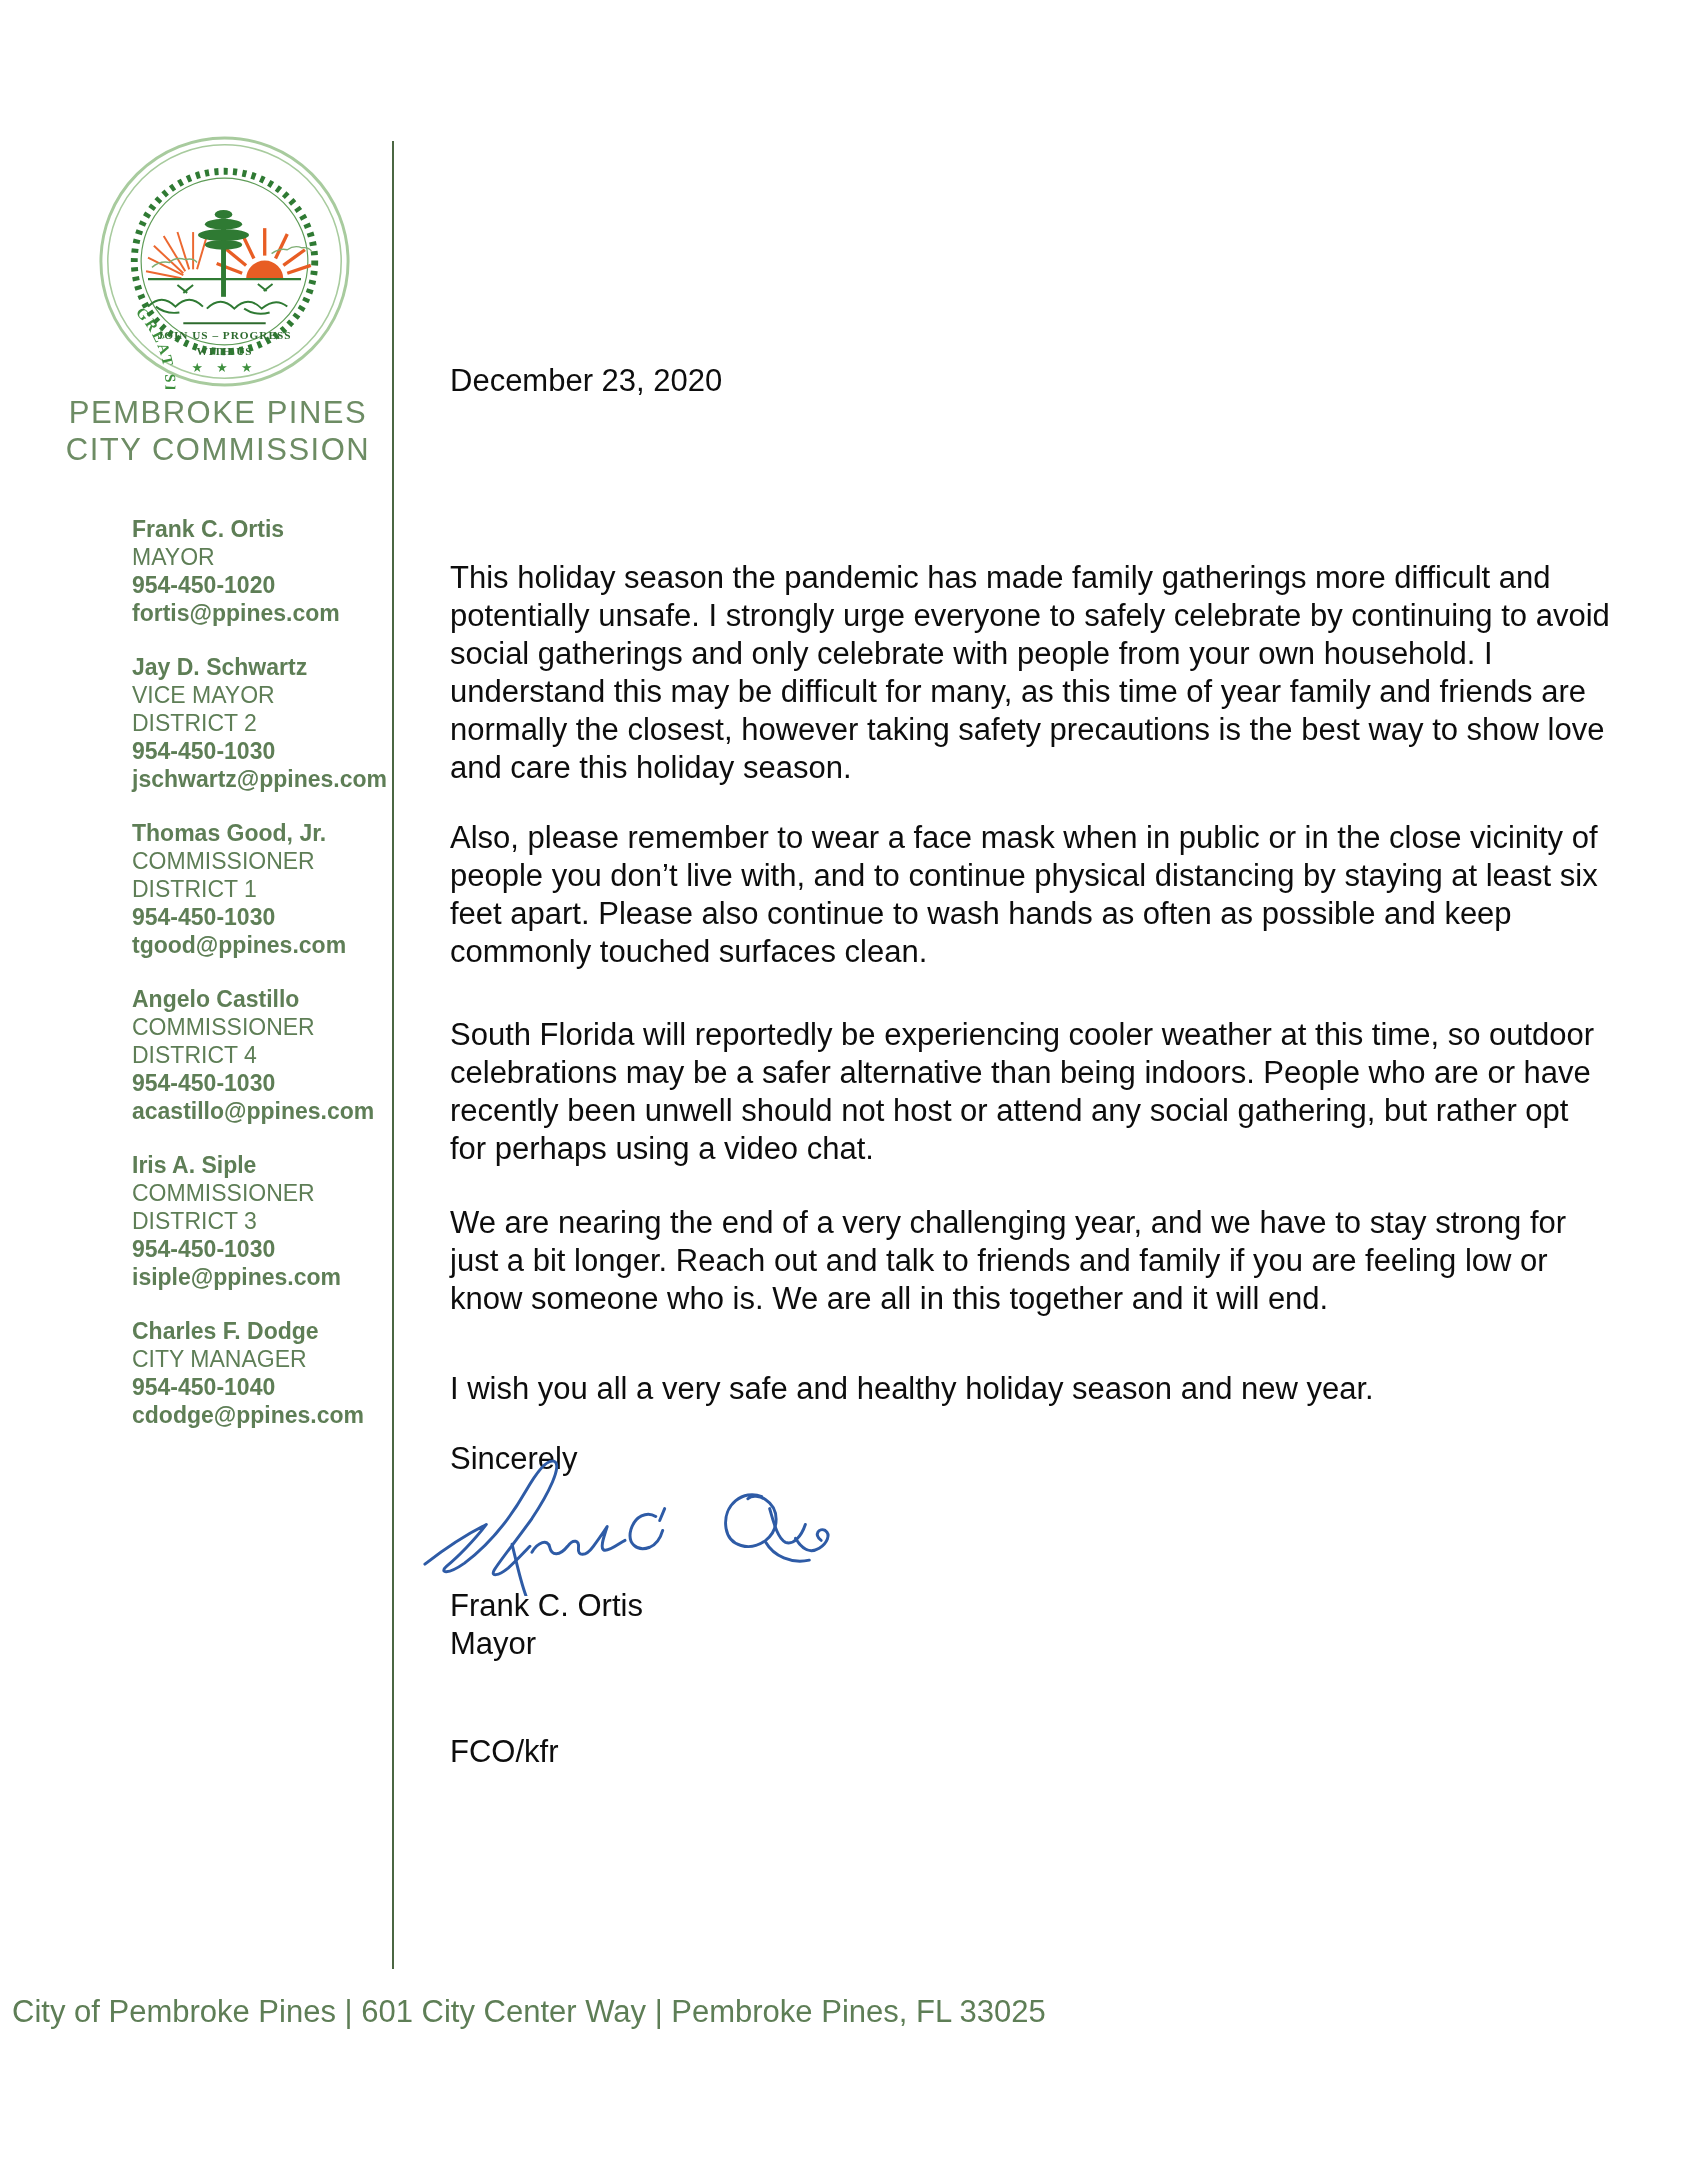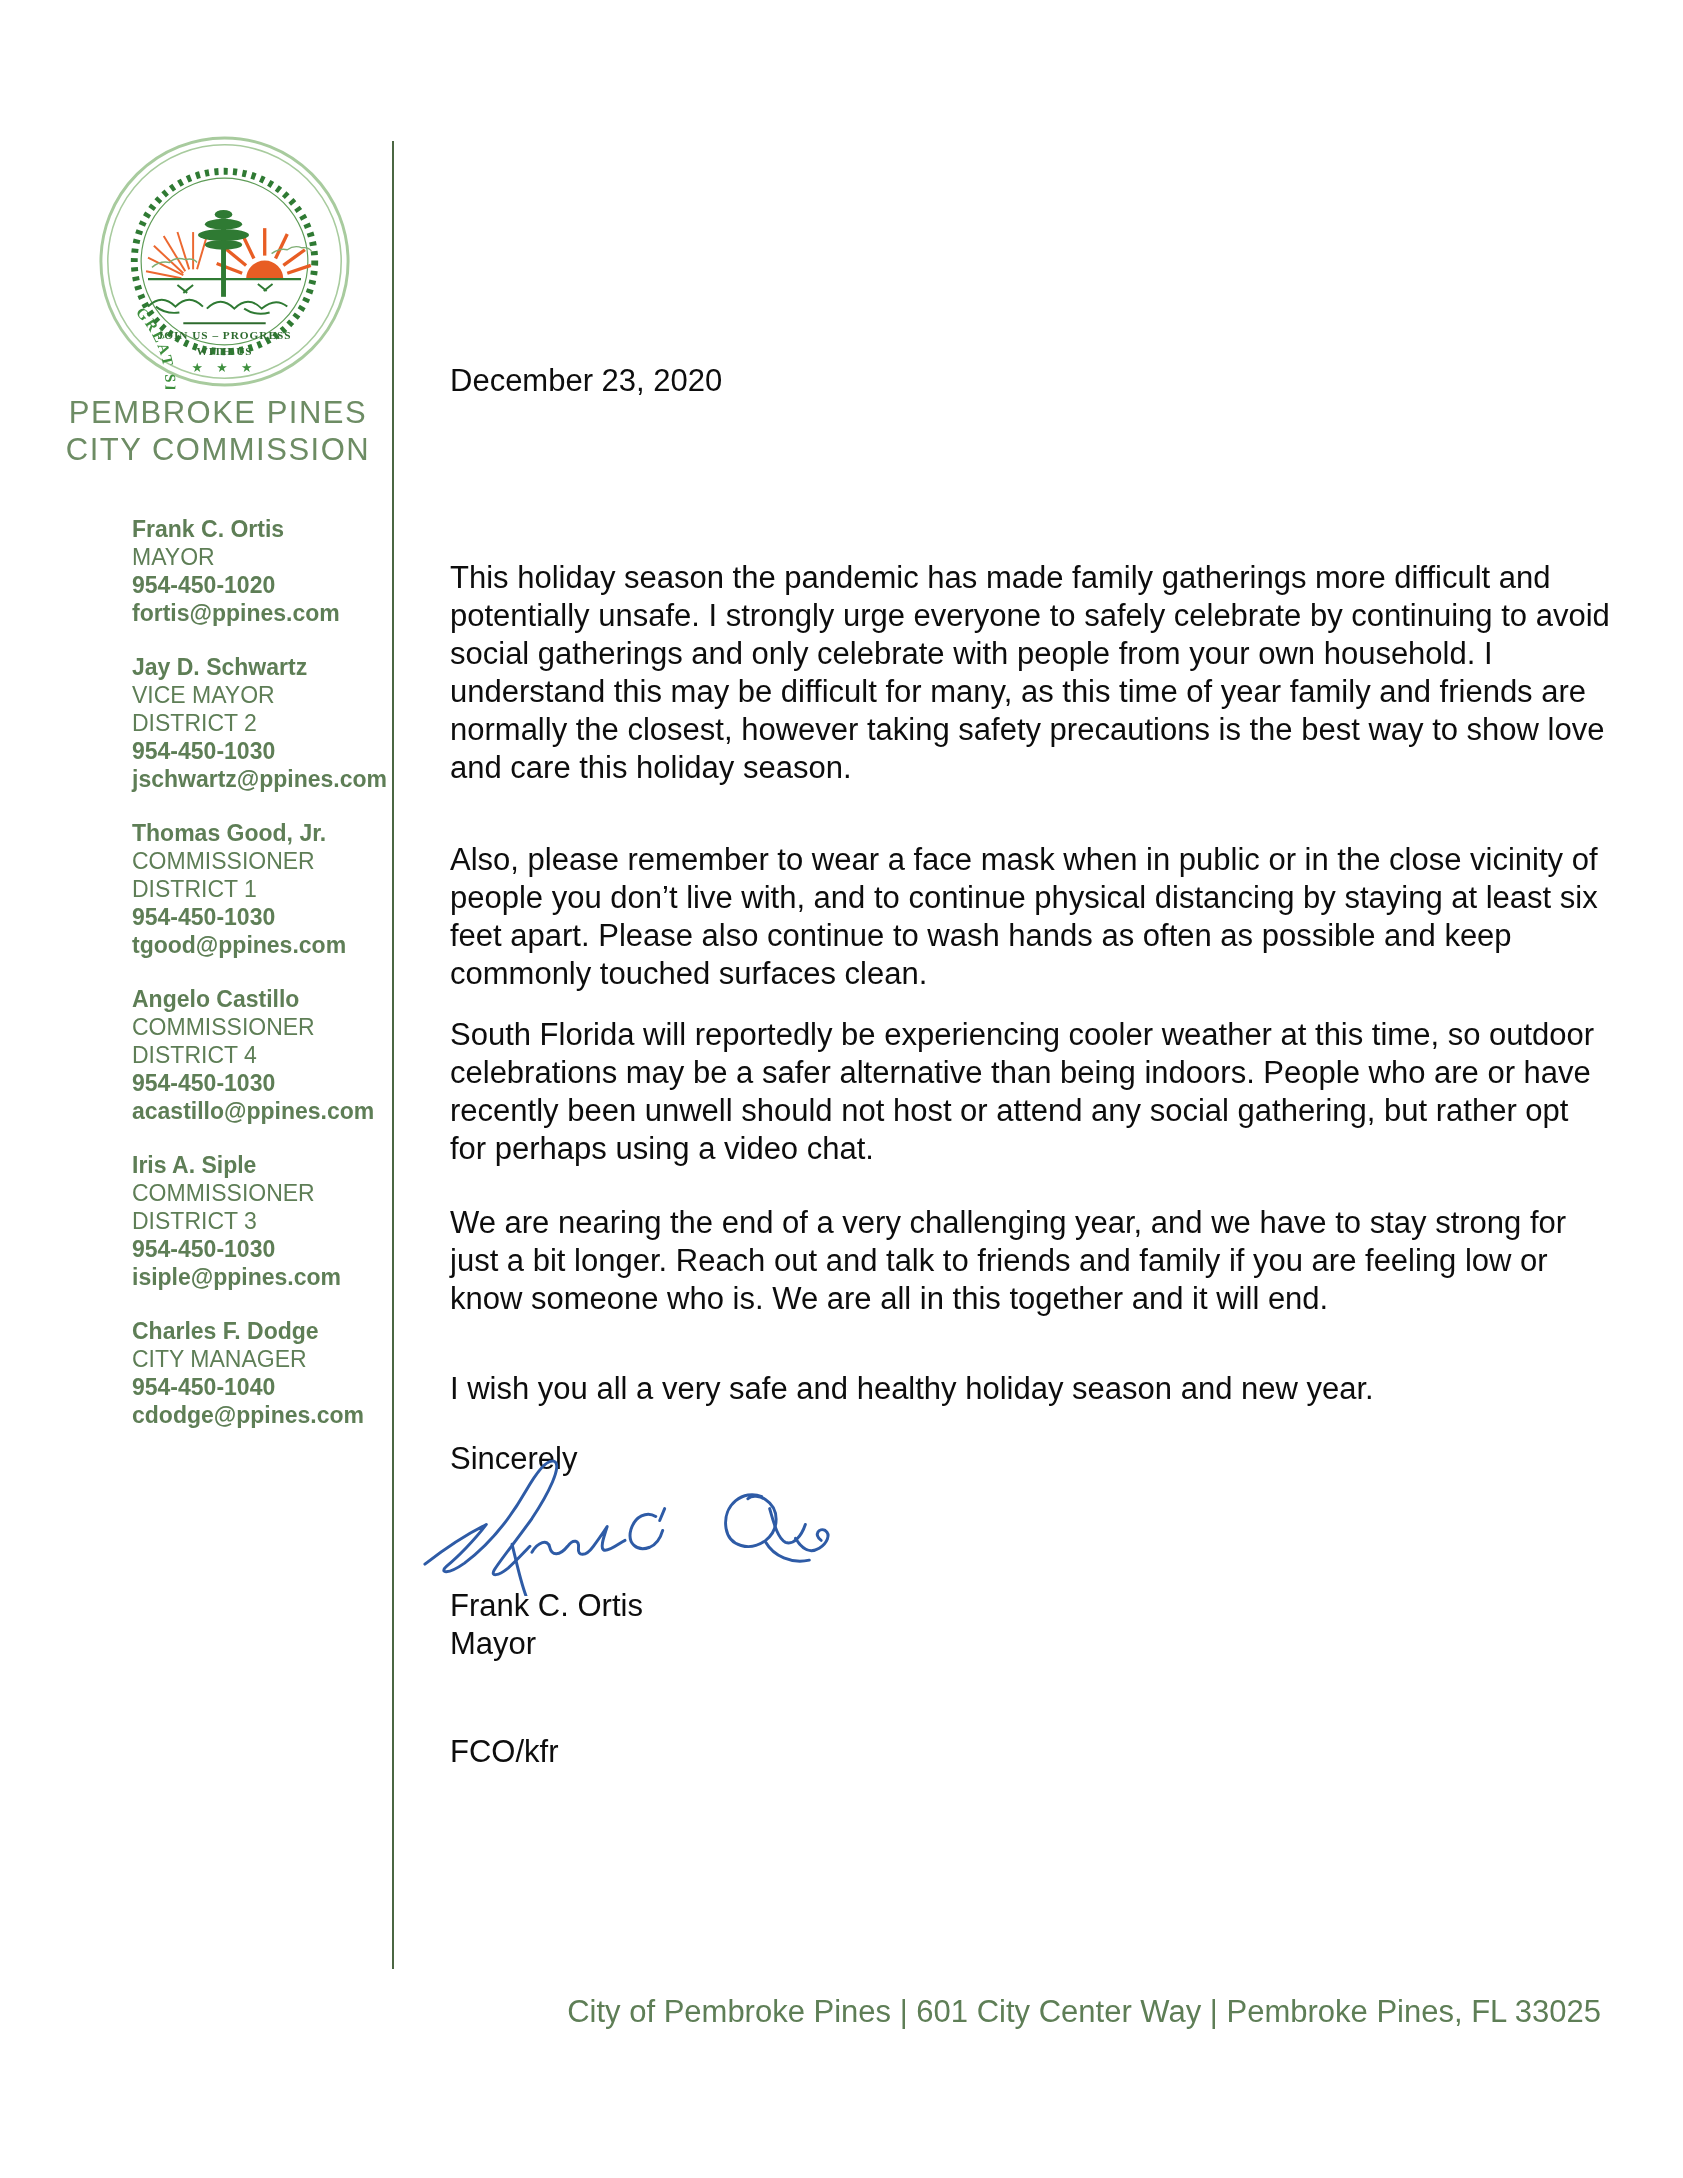--- a/index.html
+++ b/index.html
@@ -41,33 +41,33 @@
   
   .main{
     position:absolute;left:450px;top:0;width:1163px;height:2178px;
     font-family:Liberation Sans, sans-serif;
     font-size:31px;line-height:38px;color:#0d0d0d;
   }
   .main > div{position:absolute;left:0;width:1163px;}
   .b-date{top:362px;}
   .b-salutation{top:482px;}
   .b-p1{top:559px;}
-  .b-p2{top:841px;}
+  .b-p2{top:819px;}
   .b-p3{top:1016px;}
   .b-p4{top:1204px;}
   .b-p5{top:1370px;}
   .b-closing{top:1440px;}
   .b-name{top:1587px;}
   .b-title{top:1625px;}
   .b-ref{top:1733px;}
   .signature{position:absolute;left:-35px;top:1447px;}
   
   .footer{
-    position:absolute;left:0;top:1992px;width:1601px;
-    text-align:right;color:#5e7e56;
+    position:absolute;left:12px;top:1992px;width:1601px;
+    text-align:left;color:#5e7e56;
     font-size:31px;line-height:40px;
   }
 </style>
 </head>
 <body>
 
 <div class="page">
 
   <svg class="seal" viewBox="0 0 260 260" width="255" height="255">
     <defs>

